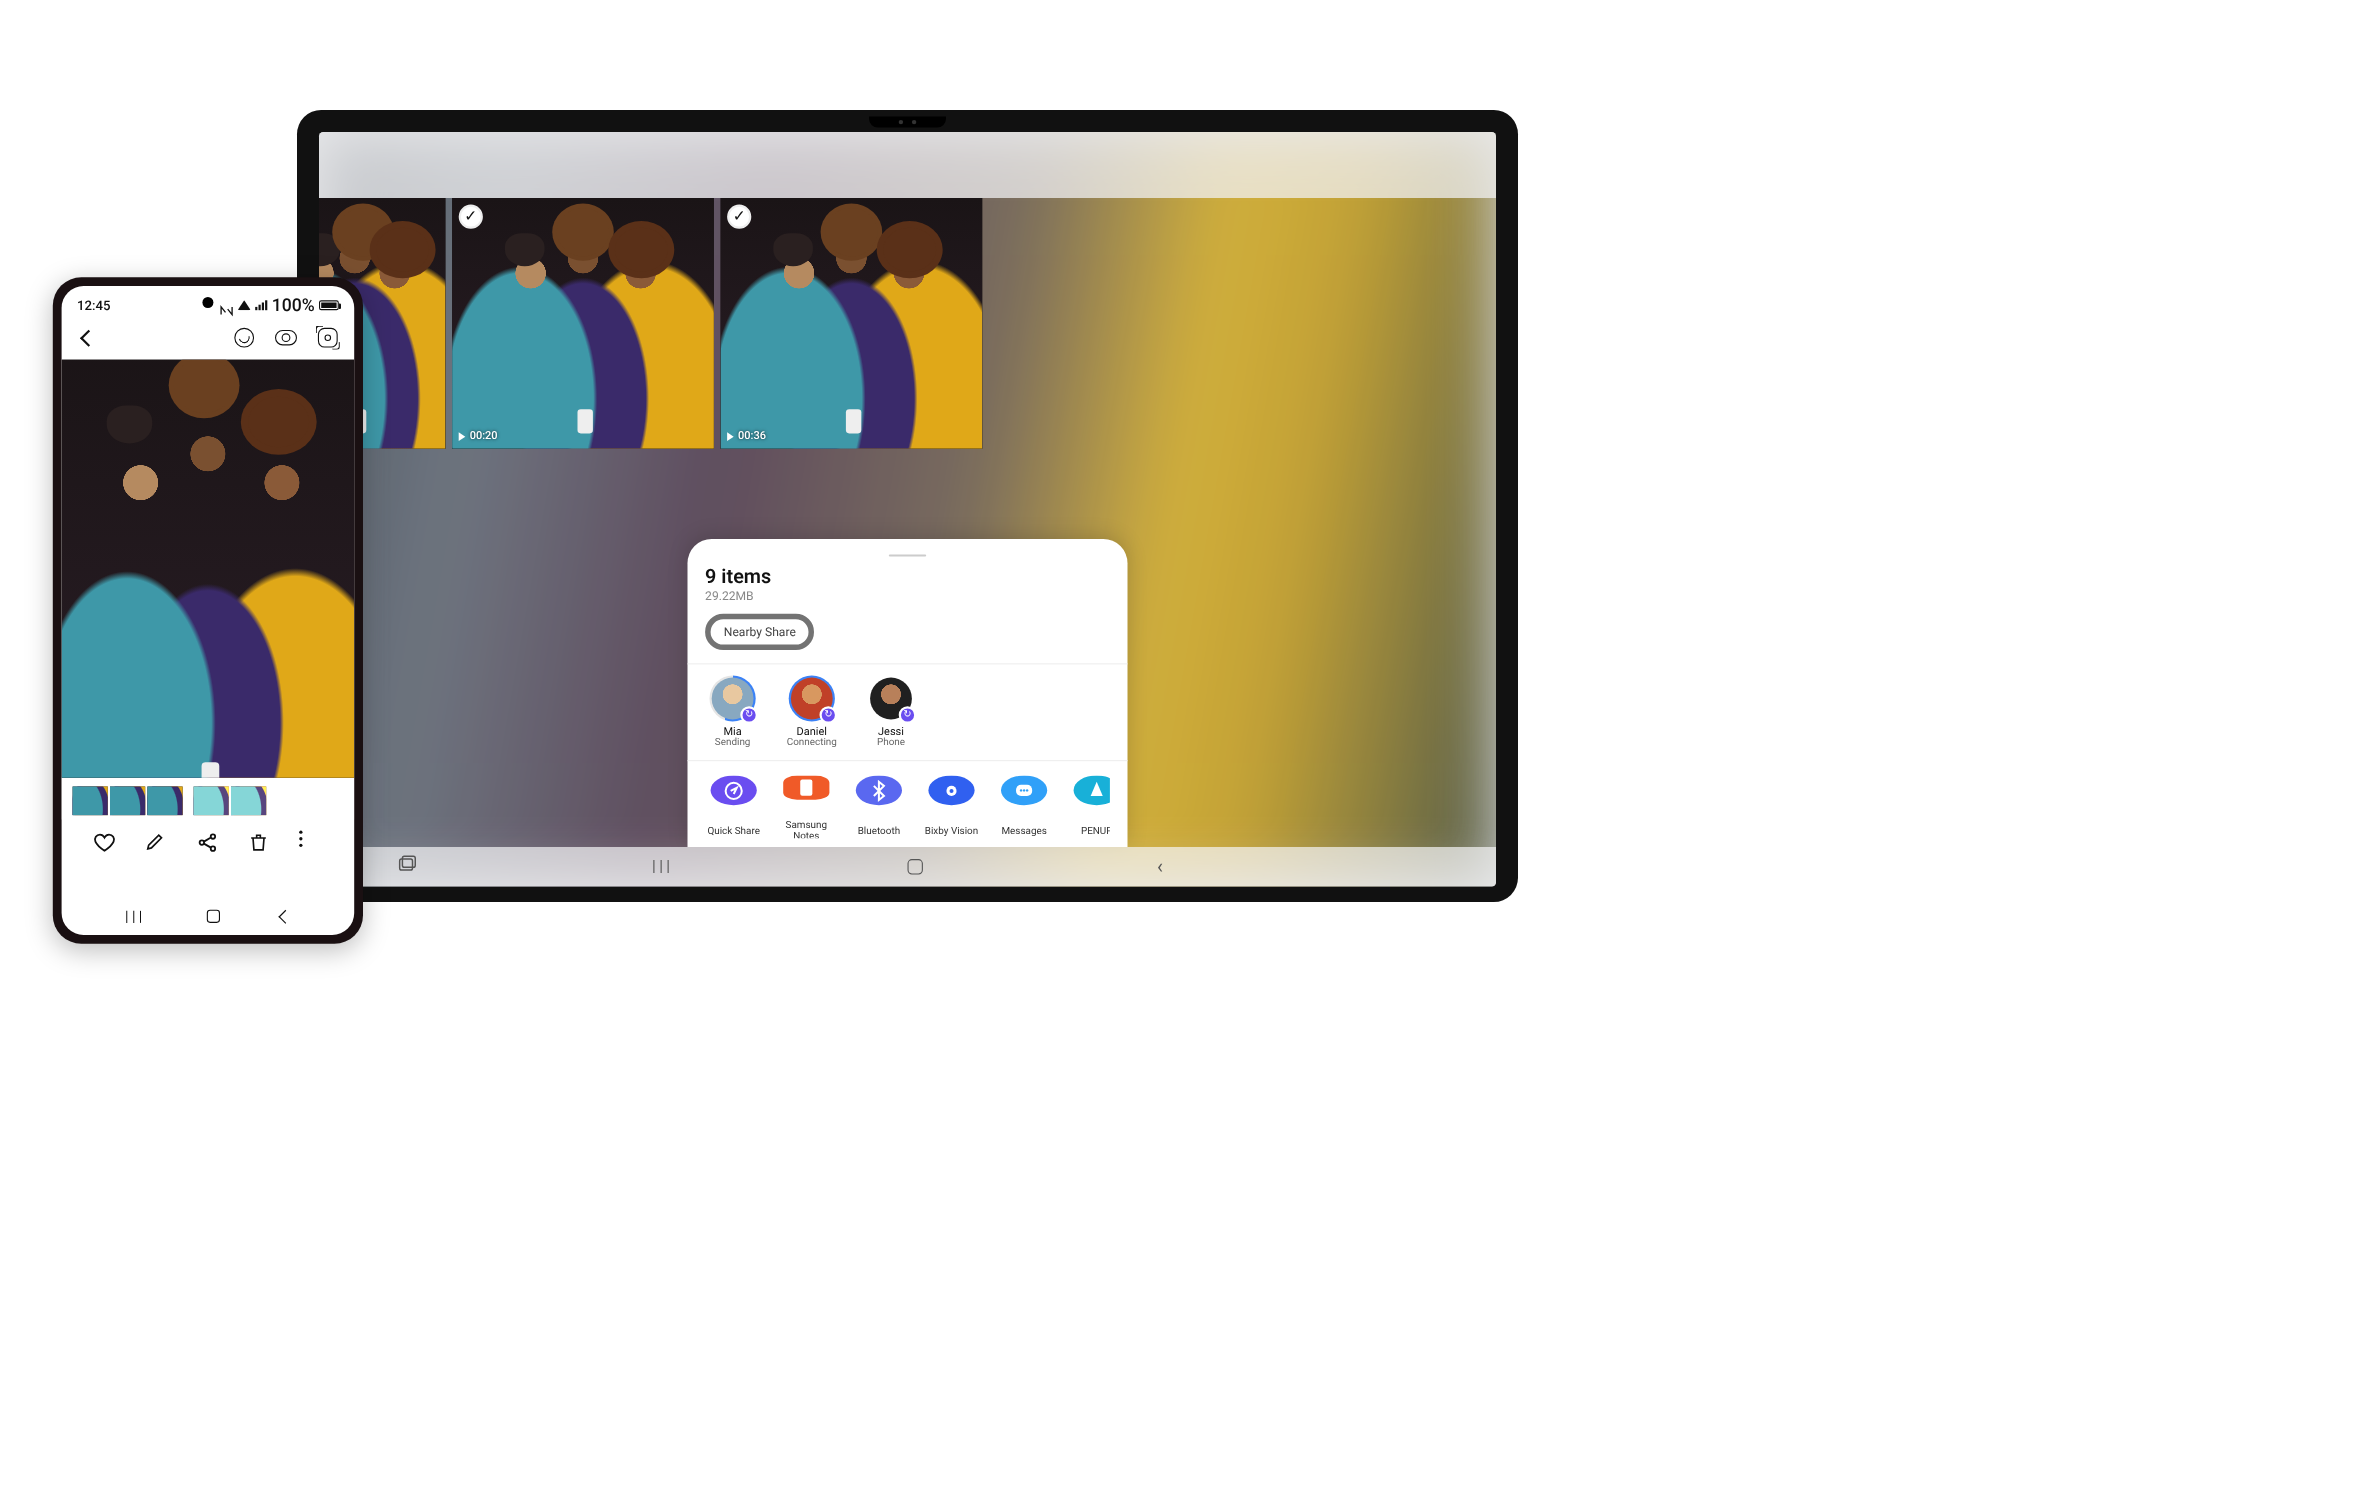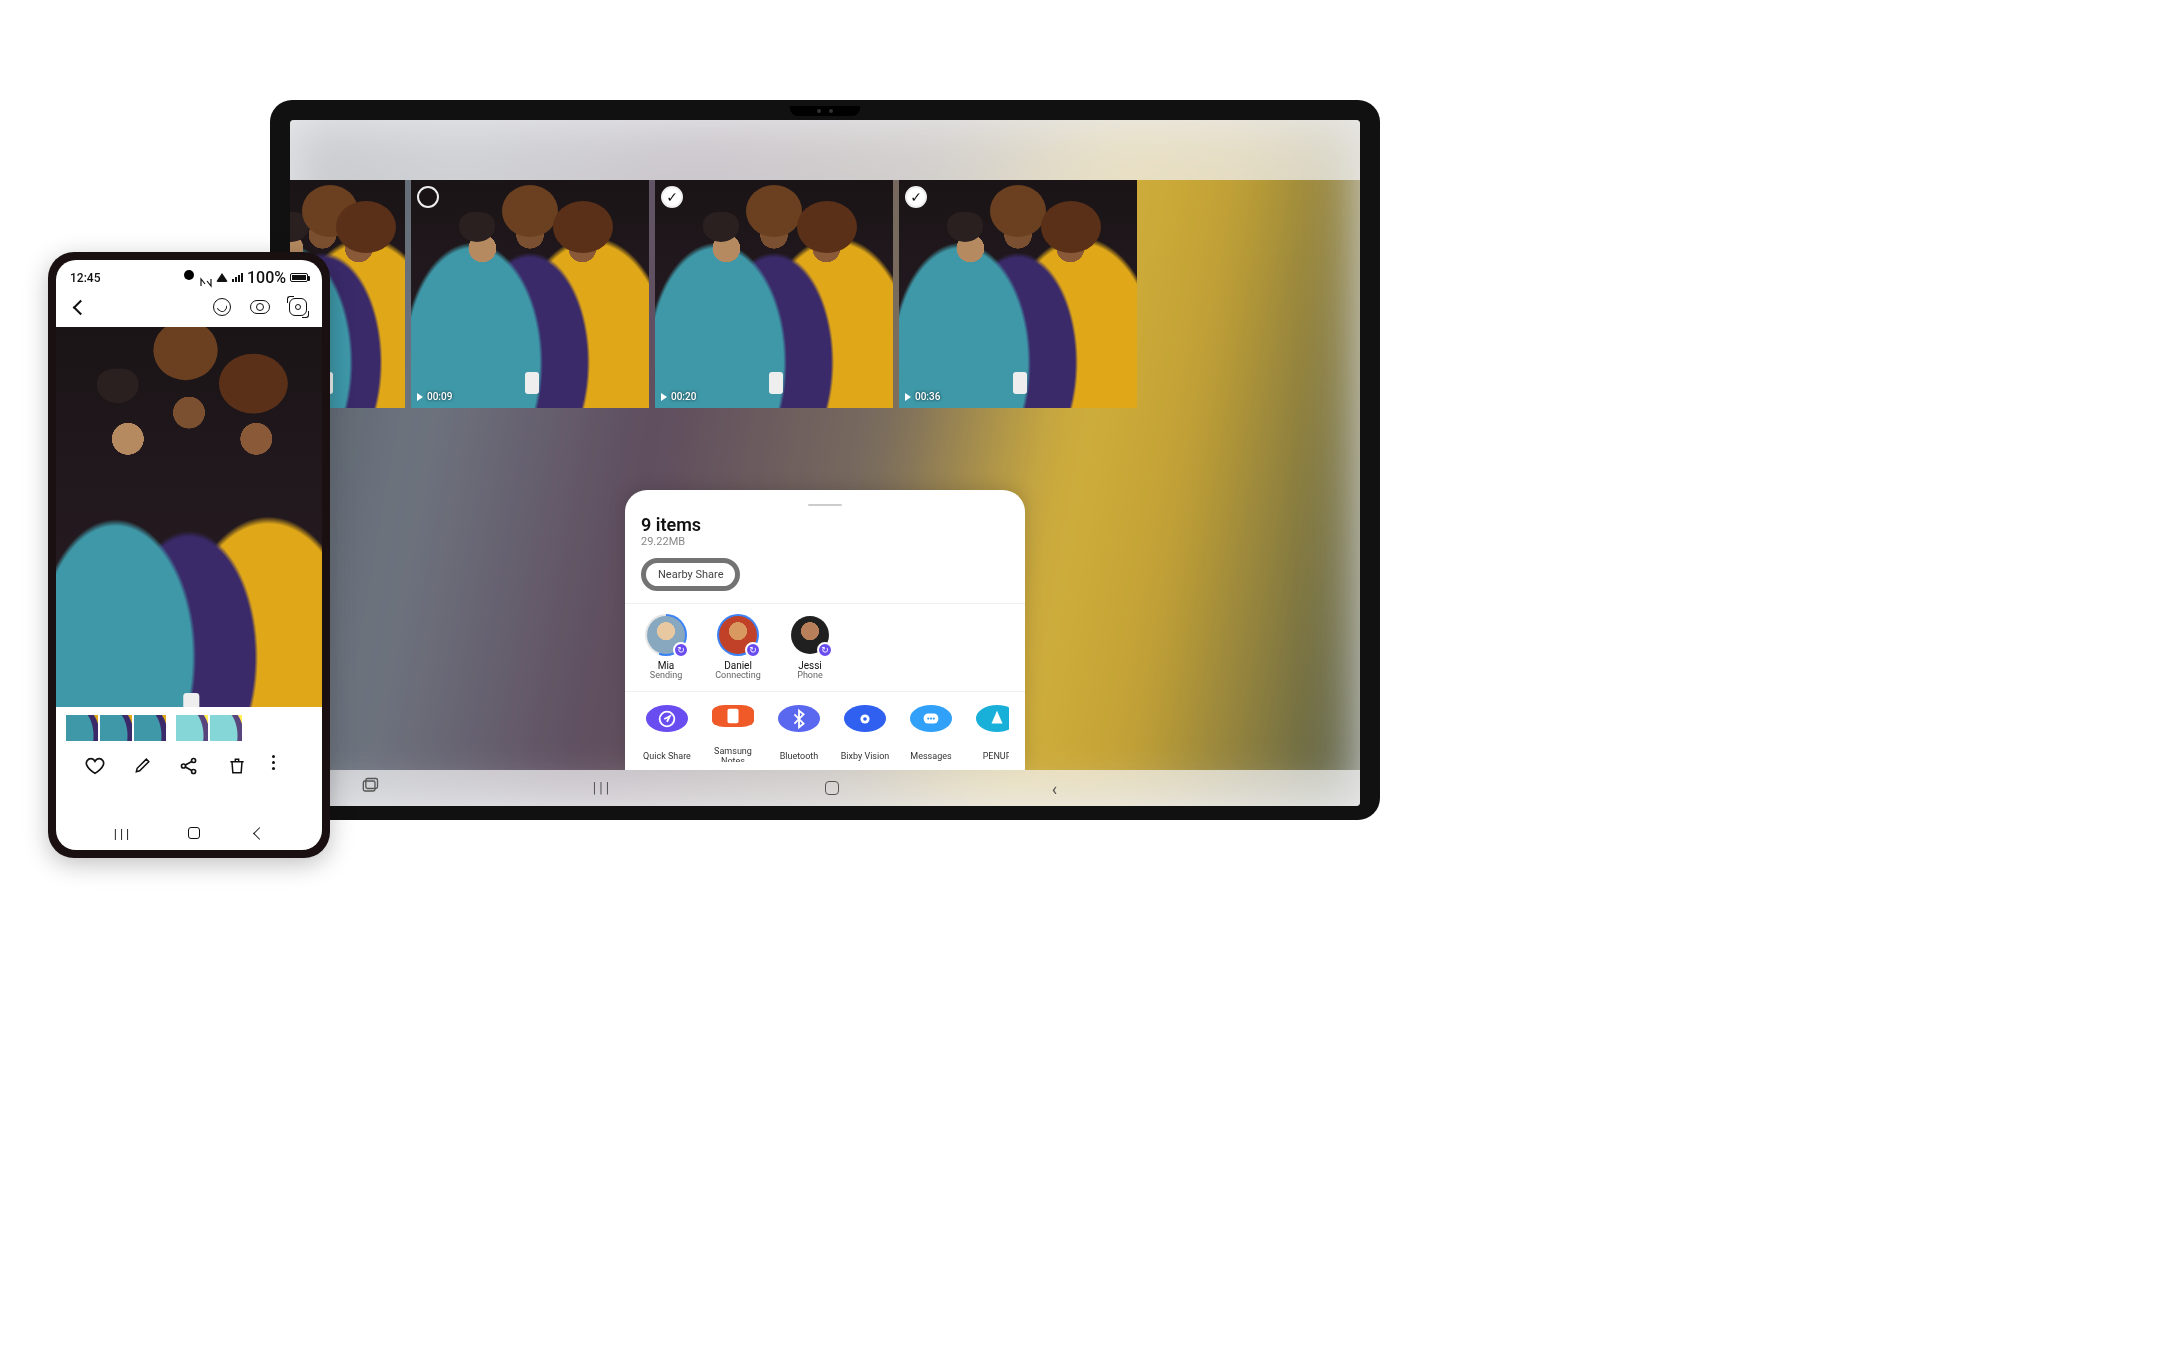--- a/index.html
+++ b/index.html
@@ -124,21 +124,20 @@
   .nav-home { width:14px; height:14px; border:1.8px solid #555; border-radius:4px; }
   .nav-back { font-size:18px; }
 
   
   .phone-frame {
     position:absolute; left:48px; top:252px;
     width:282px; height:606px;
     background:#1a1012; border-radius:26px;
     padding:8px;
     box-shadow:0 6px 24px rgba(0,0,0,.25);
-    text-align:right;
   }
   .phone-screen {
     width:100%; height:100%; background:#fff; border-radius:20px;
     position:relative; overflow:hidden;
   }
   .phone-cam { position:absolute; top:10px; left:50%; transform:translateX(-50%); width:10px; height:10px; background:#000; border-radius:50%; z-index:5;}
   .status-bar {
     display:flex; justify-content:space-between; align-items:center;
     padding:8px 14px 4px 14px; font-size:12px; color:#111; font-weight:500;
   }
@@ -223,33 +222,20 @@
     <div class="tablet-bg-blur"></div>
     <div class="tablet-bg-top"></div>
 
     <div class="thumb-row">
       <div class="video-thumb first">
         <div class="people-scene">
             <div class="hair1"></div>
             <div class="hair2"></div>
             <div class="hair3"></div>
             <div class="cup"></div>
-          </div>
-      </div>
-      <div class="video-thumb">
-        <div class="people-scene">
-            <div class="hair1"></div>
-            <div class="hair2"></div>
-            <div class="hair3"></div>
-            <div class="cup"></div>
-          </div>
-        <div class="sel"></div>
-        <div class="dur">
-            <span class="play"></span>
-            <span>00:09</span>
           </div>
       </div>
       <div class="video-thumb">
         <div class="people-scene">
             <div class="hair1"></div>
             <div class="hair2"></div>
             <div class="hair3"></div>
             <div class="cup"></div>
           </div>
         <div class="sel checked">✓</div>

